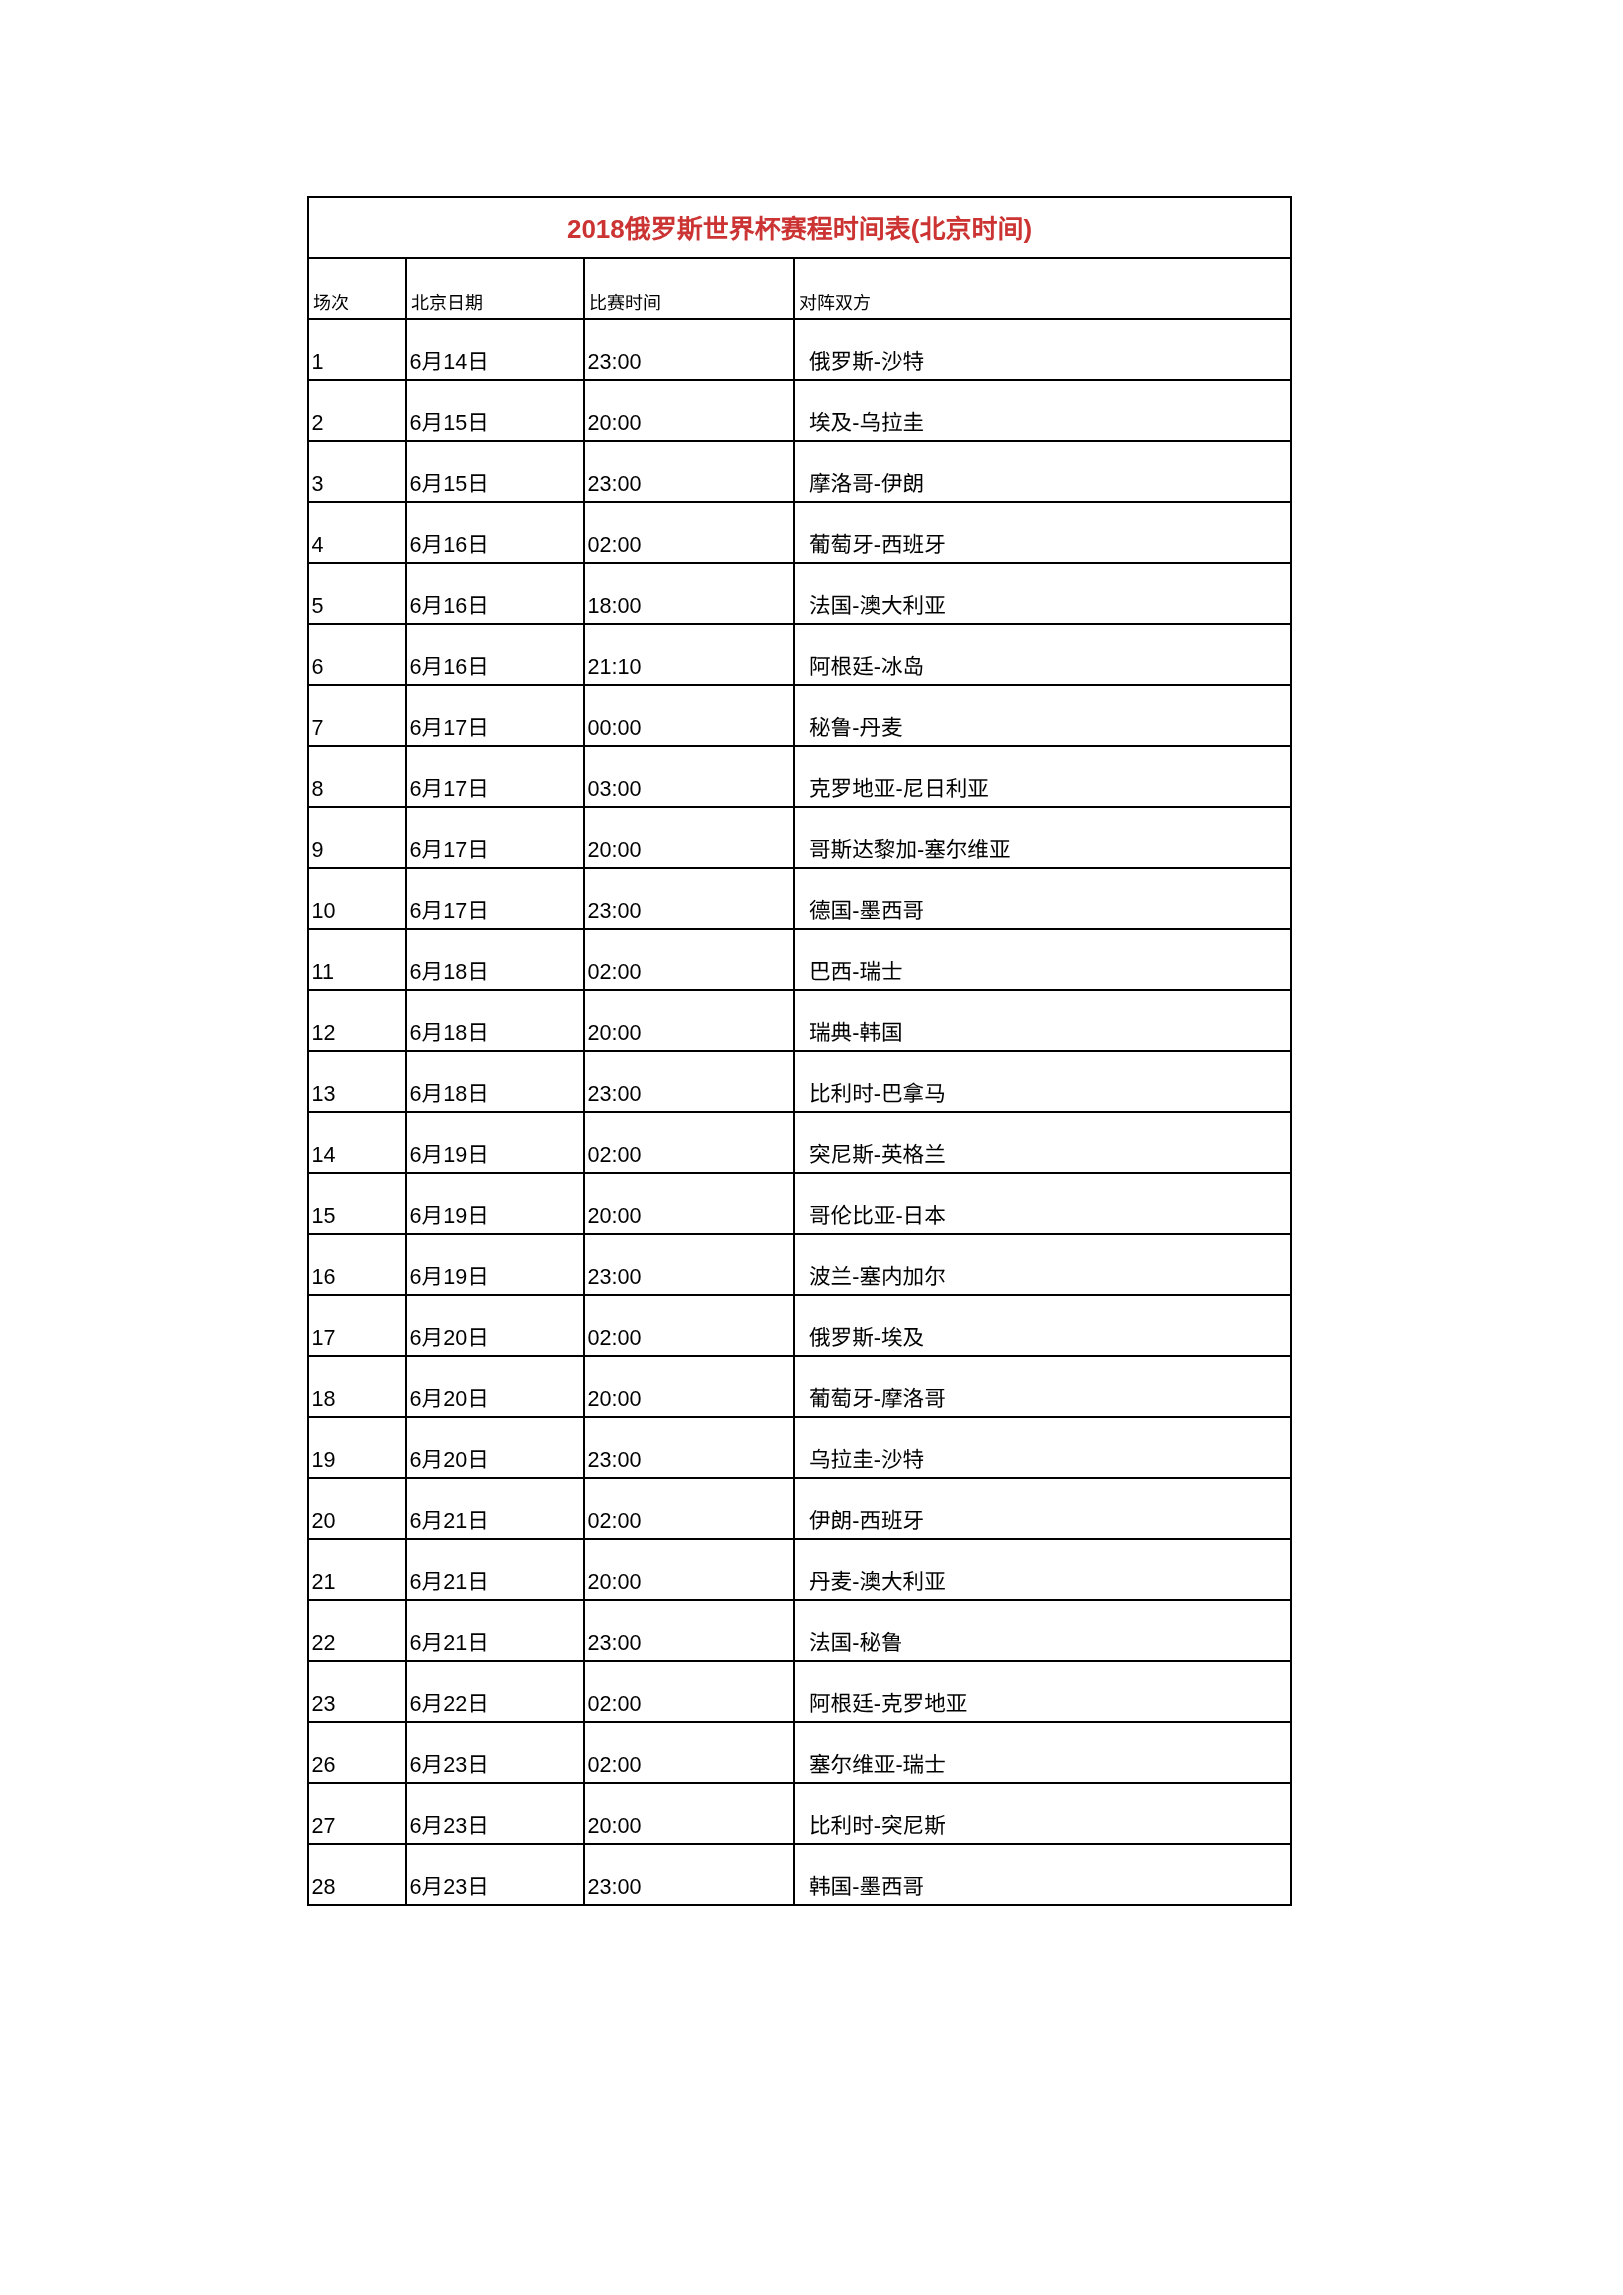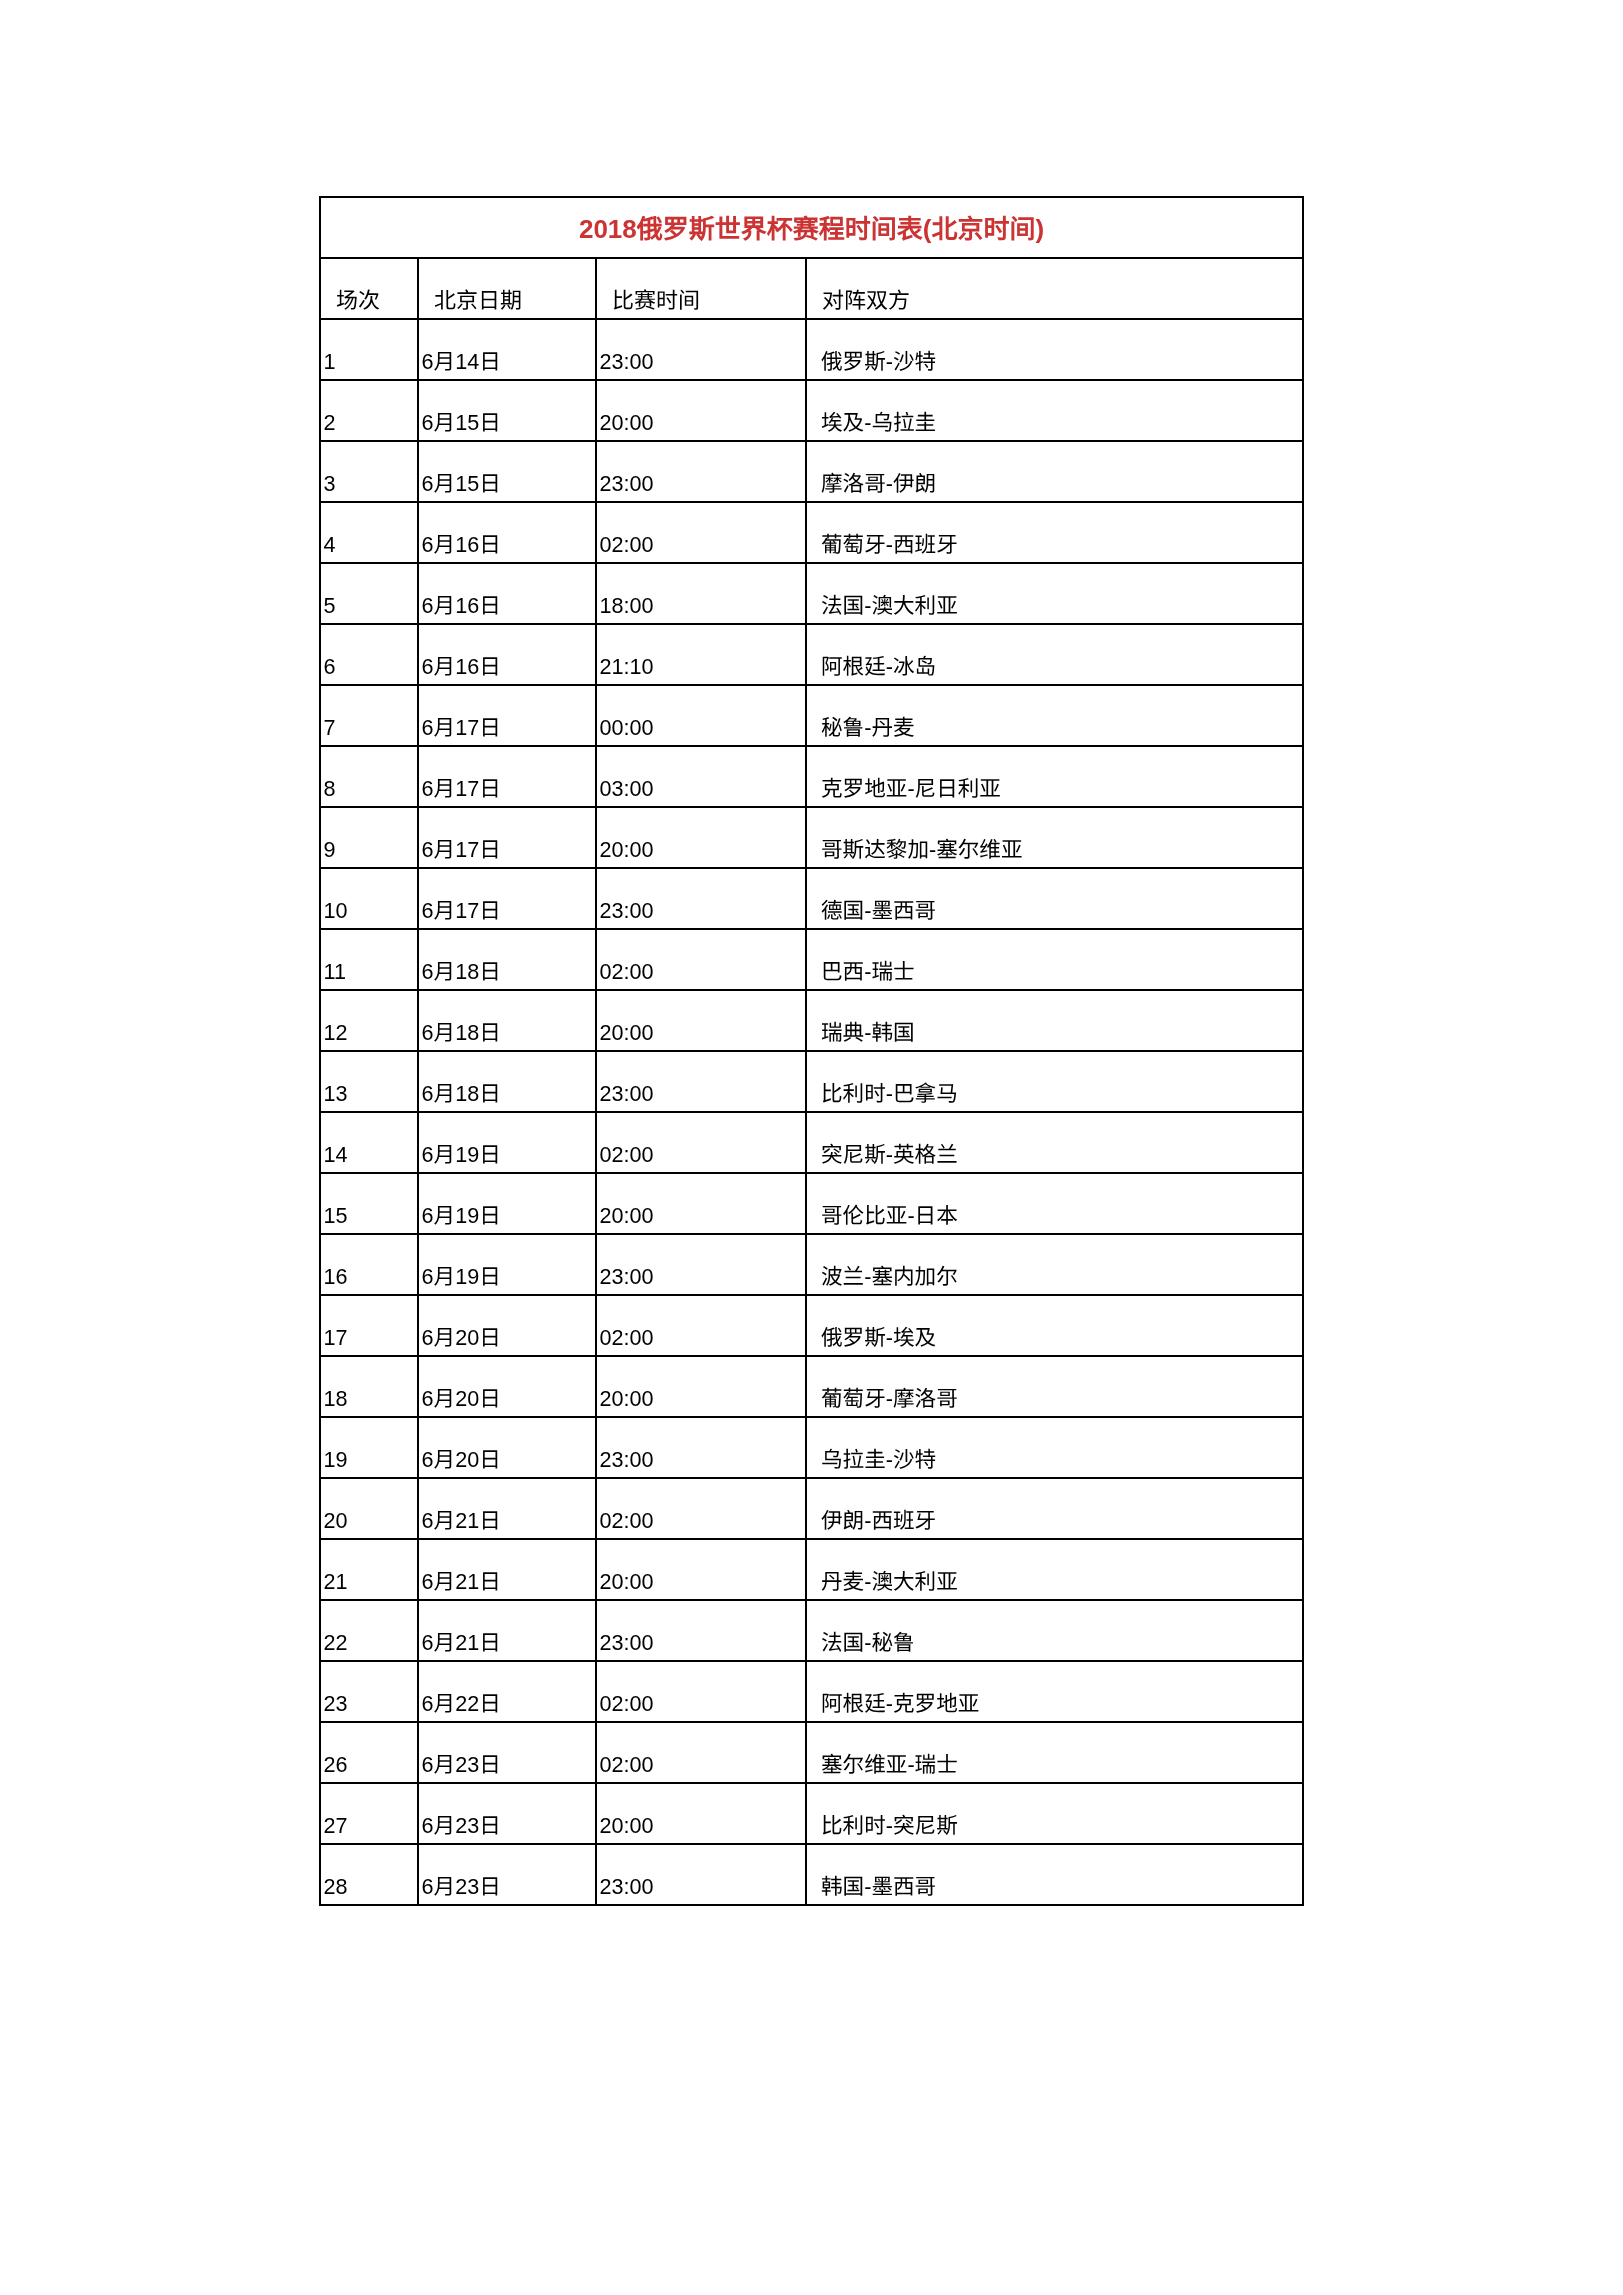--- a/index.html
+++ b/index.html
@@ -21,21 +21,21 @@
     position: relative;
     width: 1623px;
     height: 2295px;
     background: #ffffff;
     box-sizing: border-box;
   }
 
   
   .schedule-wrap {
     position: absolute;
-    left: 319px;
+    left: 307px;
     top: 196px;
     width: 979px;
   }
 
   table.schedule {
     border-collapse: collapse;
     table-layout: fixed;
     width: 983px;
     background: #ffffff;
   }
@@ -75,23 +75,23 @@
     padding-top: 3.9px;
   }
 
   
   tr.head-row td {
     height: 59px;
   }
 
   .head-cell {
     display: block;
-    font-size: 22px;
+    font-size: 18px;
     line-height: 1;
-    padding-left: 15px;
+    padding-left: 4px;
     padding-bottom: 6.5px;
     white-space: nowrap;
   }
 
   
   tr.data-row td {
     height: 59px;
   }
 
   .cell {

